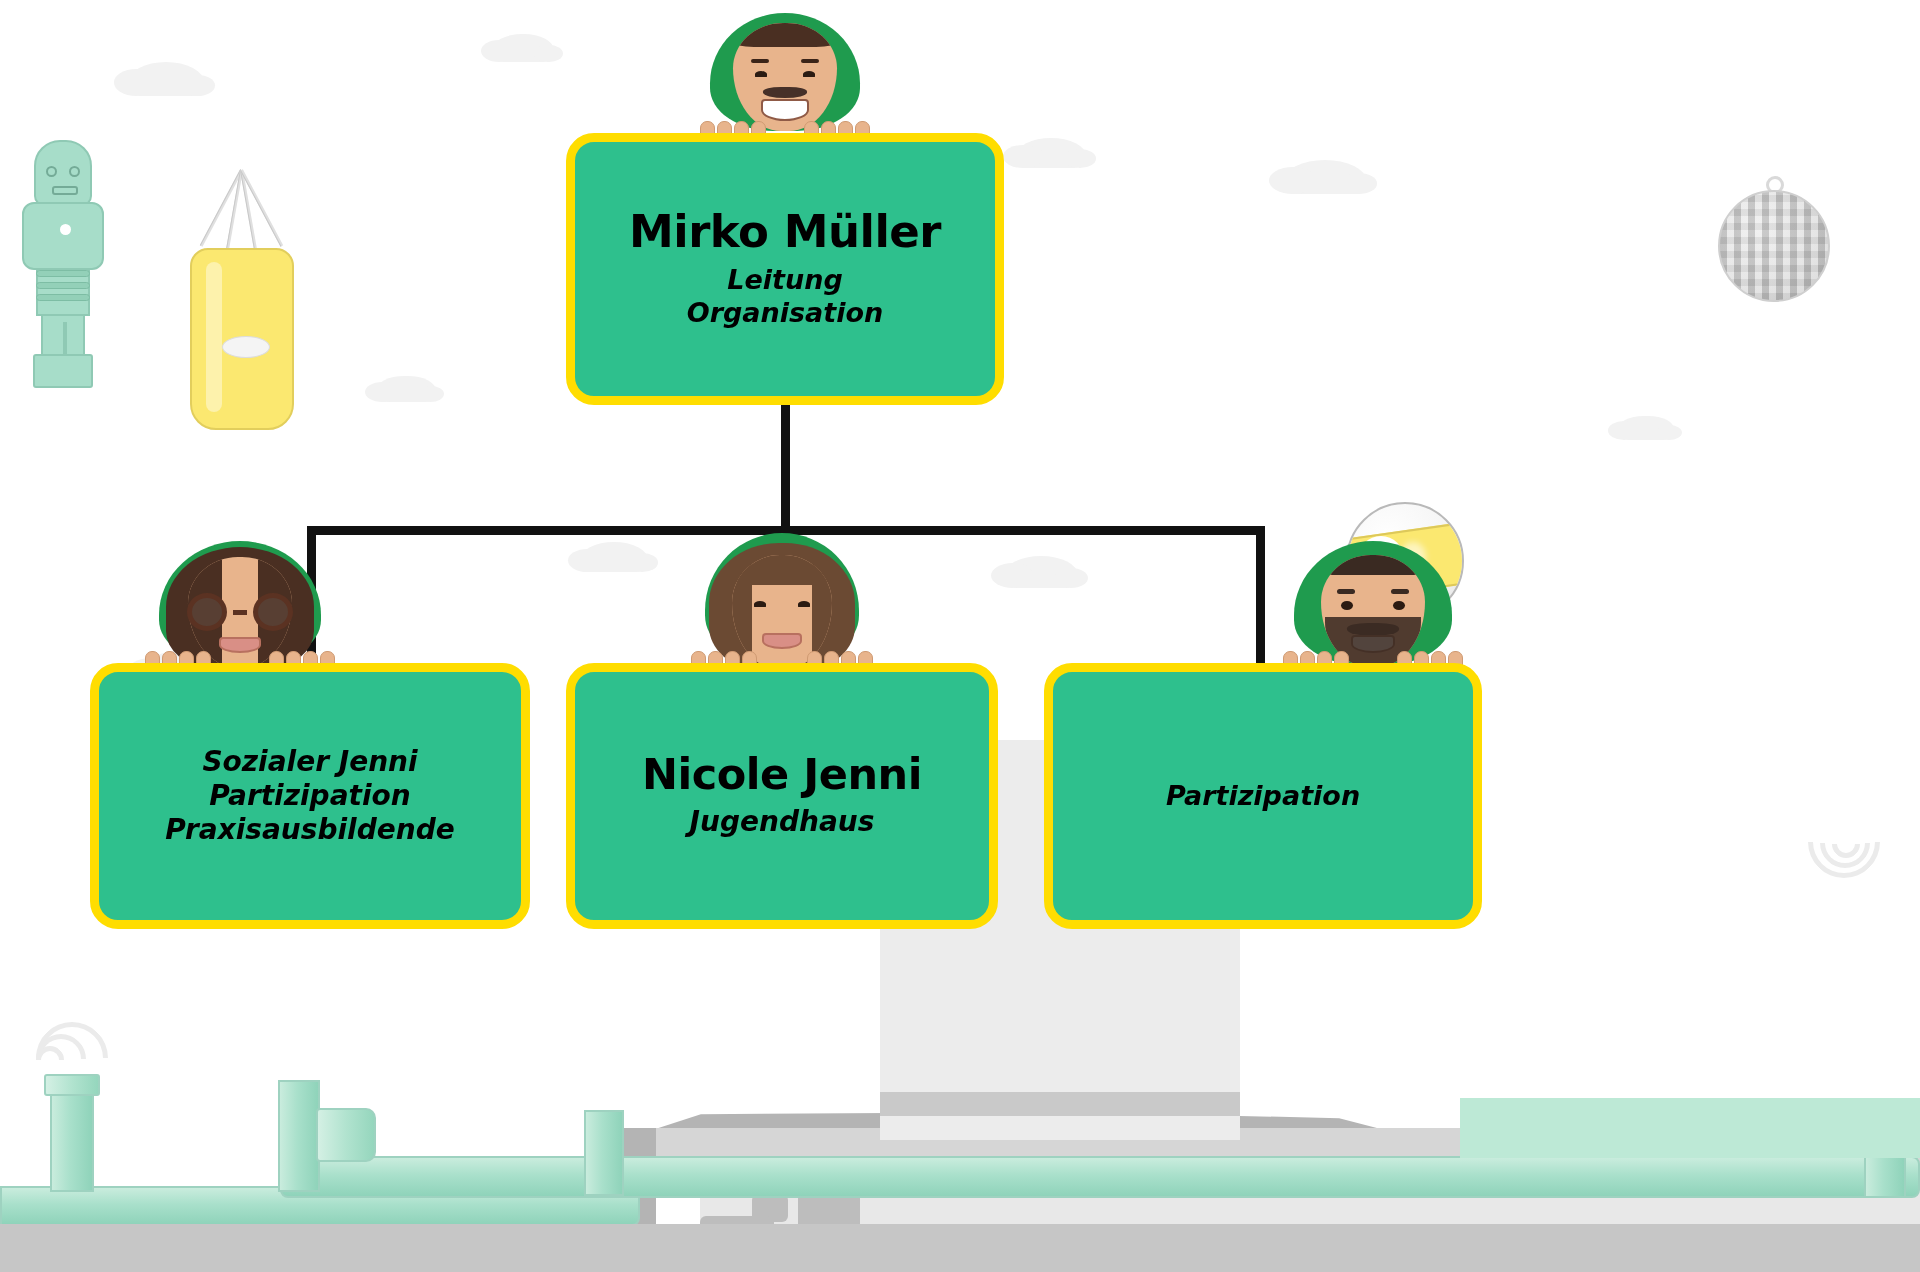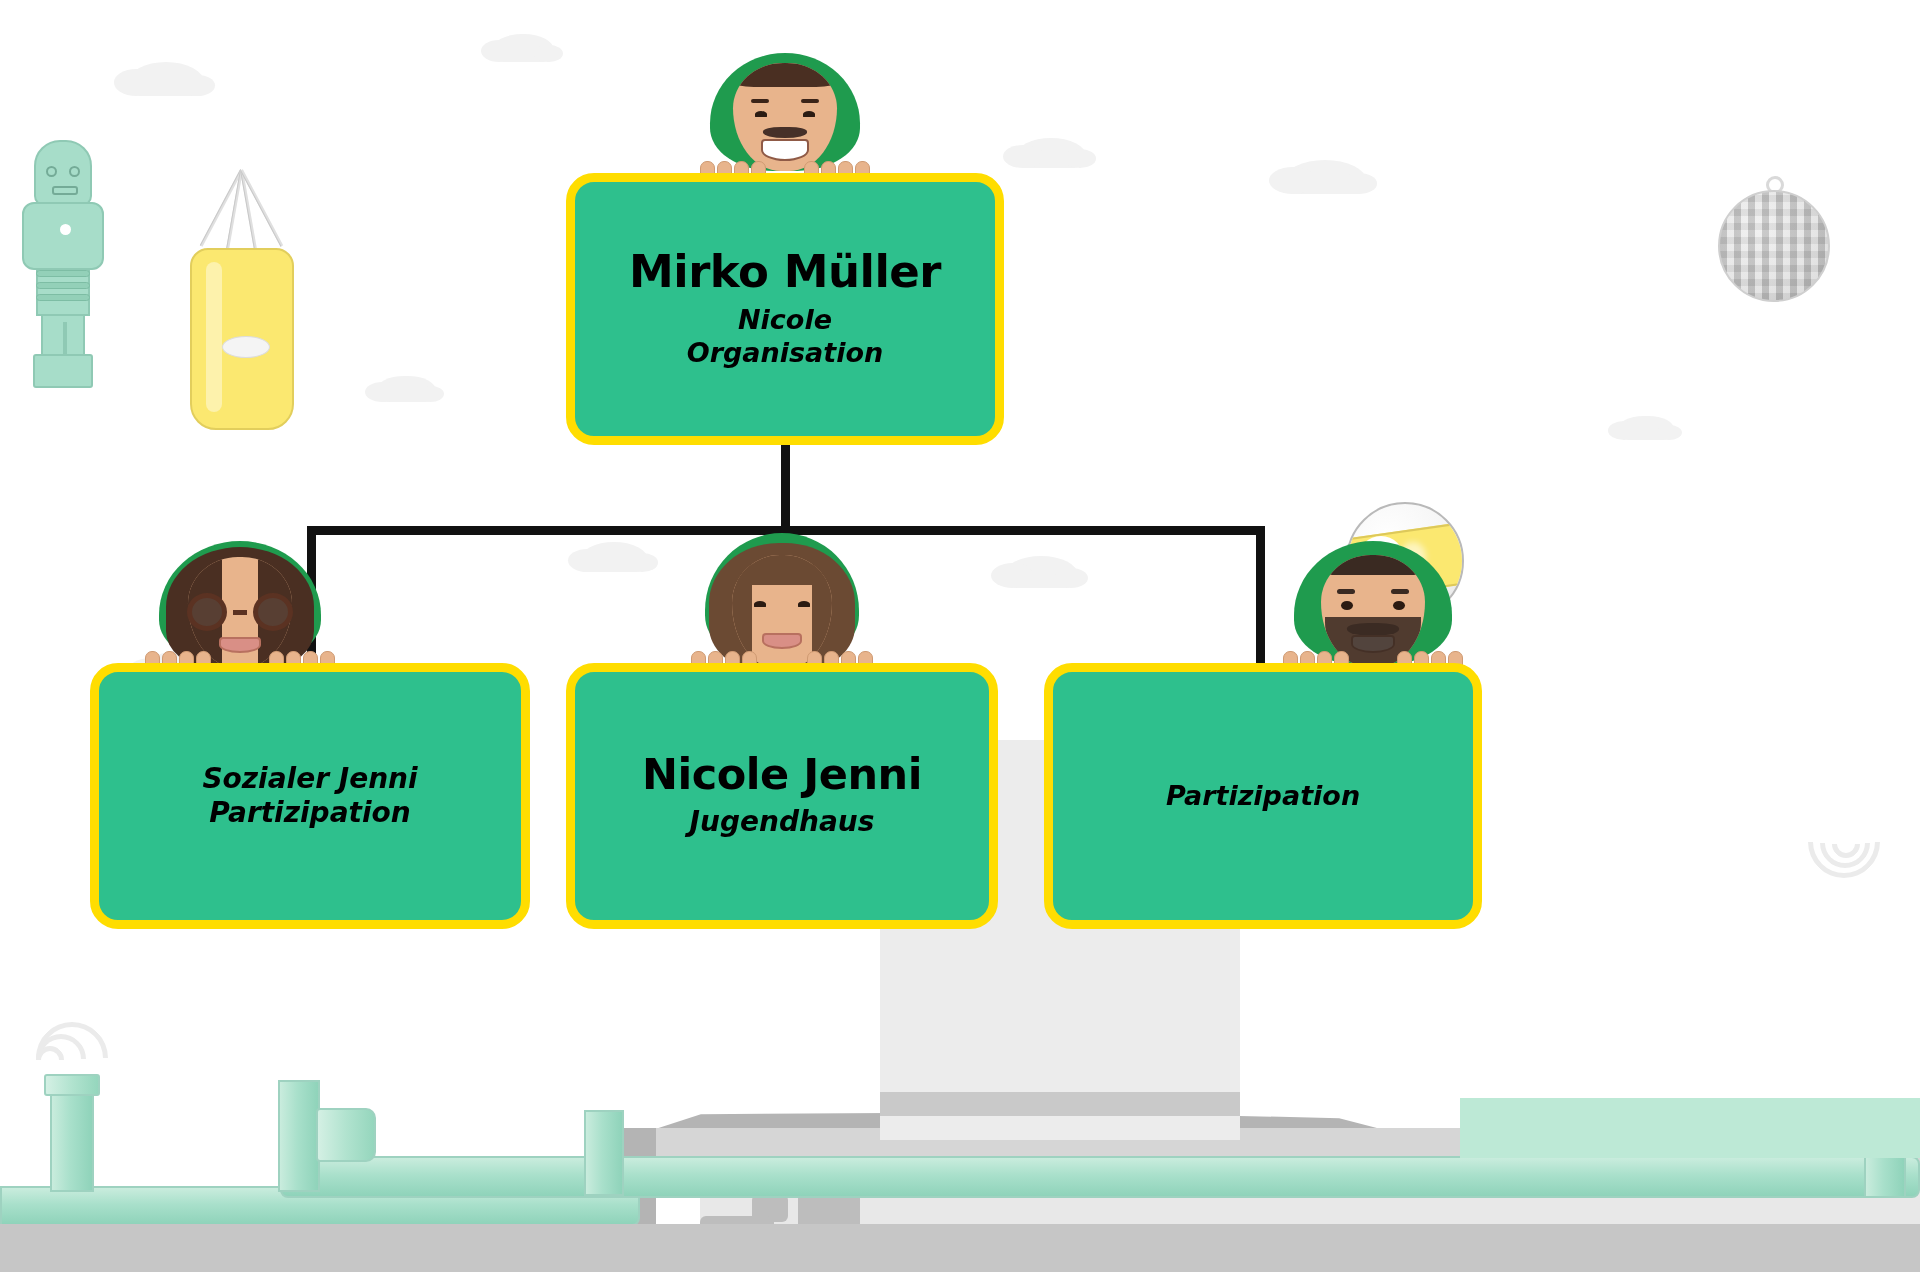--- a/index.html
+++ b/index.html
@@ -371,21 +371,21 @@
   }
   .card-role {
     font-family: "DejaVu Sans", sans-serif;
     font-weight: 700;
     font-style: italic;
     color: #000000;
     line-height: 1.22;
   }
 
   
-  #node-mirko { left: 566px; top: 133px; width: 438px; margin-top: 40px; }
+  #node-mirko { left: 566px; top: 133px; width: 438px; }
   #node-mirko .card { width: 438px; height: 272px; }
   #node-mirko .card-name { font-size: 45px; margin-bottom: 8px; }
   #node-mirko .card-role { font-size: 27px; }
 
   #node-michelle { left: 90px; top: 663px; width: 440px; }
   #node-michelle .card { width: 440px; height: 266px; }
   #node-michelle .card-name { font-size: 43px; margin-bottom: 6px; }
   #node-michelle .card-role { font-size: 28px; }
 
   #node-nicole { left: 566px; top: 663px; width: 432px; }
@@ -535,21 +535,21 @@
             <div class="finger" style="height:20px;"></div>
               <div class="finger" style="height:23px;"></div>
             <div class="finger" style="height:24px;"></div>
               <div class="finger" style="height:22px;"></div>
           </div>
         </div>
       </div>
     </div>
     <div class="card">
       <div class="card-name">Mirko Müller</div>
-      <div class="card-role">Nicole</div>
+      <div class="card-role">Leitung</div>
       <div class="card-role">Organisation</div>
     </div>
   </div>
 
   <div class="node" id="node-michelle">
     <div class="person" style="top:-122px; left:34%; width:200px; height:130px;">
       <div class="head-wrap" style="position:relative; width:200px; height:130px;">
         <div class="hood" style="top:0; width:162px; height:124px;"></div>
         <div class="hair" style="left:26px; top:6px; width:148px; height:120px; border-radius:50% 50% 30% 30%; background:#4a2f22;"></div>
         <div class="face" style="top:16px; width:104px; height:110px;">
@@ -574,20 +574,21 @@
               <div class="finger" style="height:23px;"></div>
             <div class="finger" style="height:24px;"></div>
               <div class="finger" style="height:21px;"></div>
           </div>
         </div>
       </div>
     </div>
     <div class="card">
       <div class="card-role">Sozialer Jenni</div>
       <div class="card-role">Partizipation</div>
+      <div class="card-role">Praxisausbildende</div>
     </div>
   </div>
 
   <div class="node" id="node-nicole">
     <div class="person" style="top:-130px; left:50%; width:190px; height:138px;">
       <div class="head-wrap" style="position:relative; width:190px; height:138px;">
         <div class="hood" style="top:0; width:154px; height:130px;"></div>
         <div class="hair" style="left:22px; top:10px; width:146px; height:126px; border-radius:48% 48% 34% 34%; background:#6b4a33;"></div>
         <div class="face" style="top:22px; width:100px; height:114px;">
           <div class="hair" style="left:0; top:0; width:100px; height:30px; border-radius:0 0 14px 14px; background:#6b4a33;"></div>

